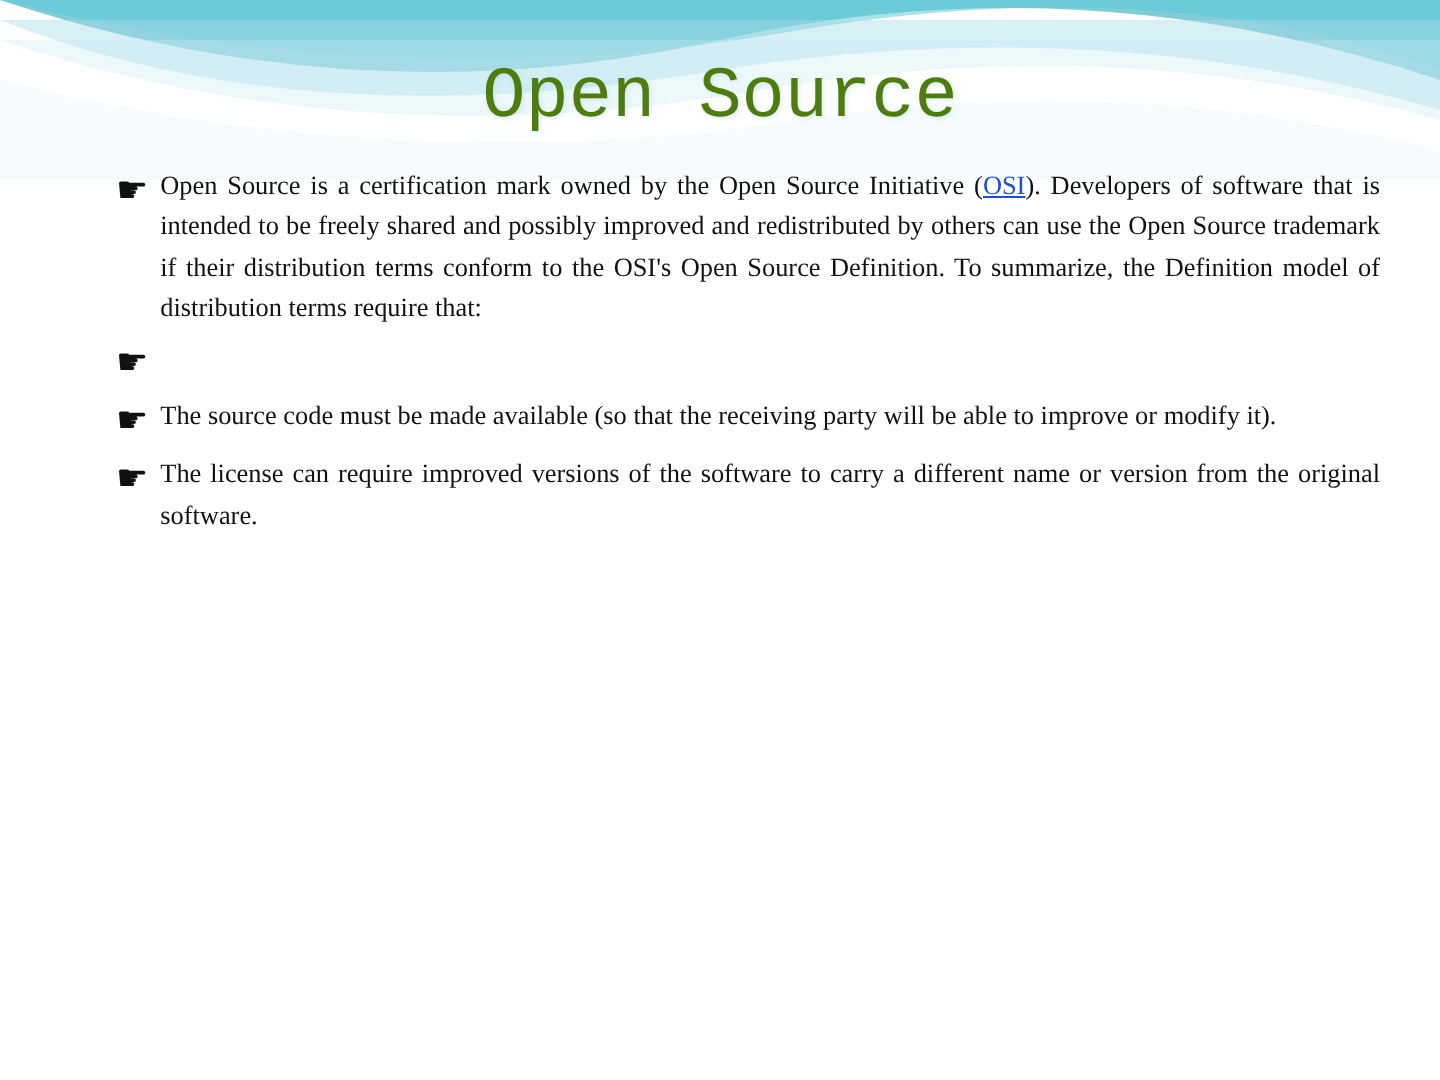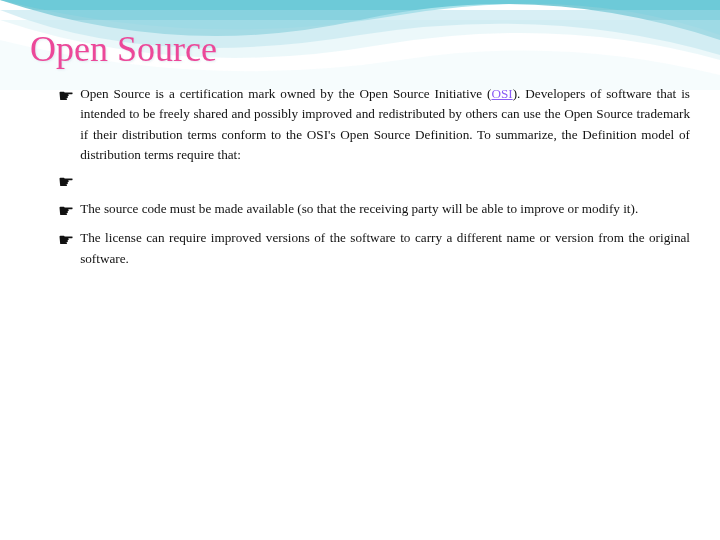--- a/index.html
+++ b/index.html
@@ -22,25 +22,25 @@
       z-index: 0;
     }
 
     .content {
       position: relative;
       z-index: 1;
       padding: 10px 30px 20px 30px;
     }
 
     .title {
-      text-align: left;
+      text-align: center;
       font-size: 36px;
       font-weight: normal;
-      color: #ec4899;
-      font-family: Liberation Serif, serif;
+      color: #4d7c0f;
+      font-family: Liberation Mono, monospace;
       margin-top: 18px;
       margin-bottom: 14px;
       text-shadow: 1px 1px 2px rgba(200,220,230,0.5);
     }
 
     .body-text {
       font-size: 13.2px;
       line-height: 1.55;
       color: #111;
       text-align: justify;
@@ -63,21 +63,21 @@
       flex-shrink: 0;
       line-height: 1.4;
     }
 
     .bullet-text {
       text-align: justify;
       flex: 1;
     }
 
     .link-text {
-      color: #8b5cf6;
+      color: #1d4ed8;
       text-decoration: underline;
     }
 
     .intro-text {
       margin-bottom: 8px;
     }
   </style>
 </head>
 <body>
 

